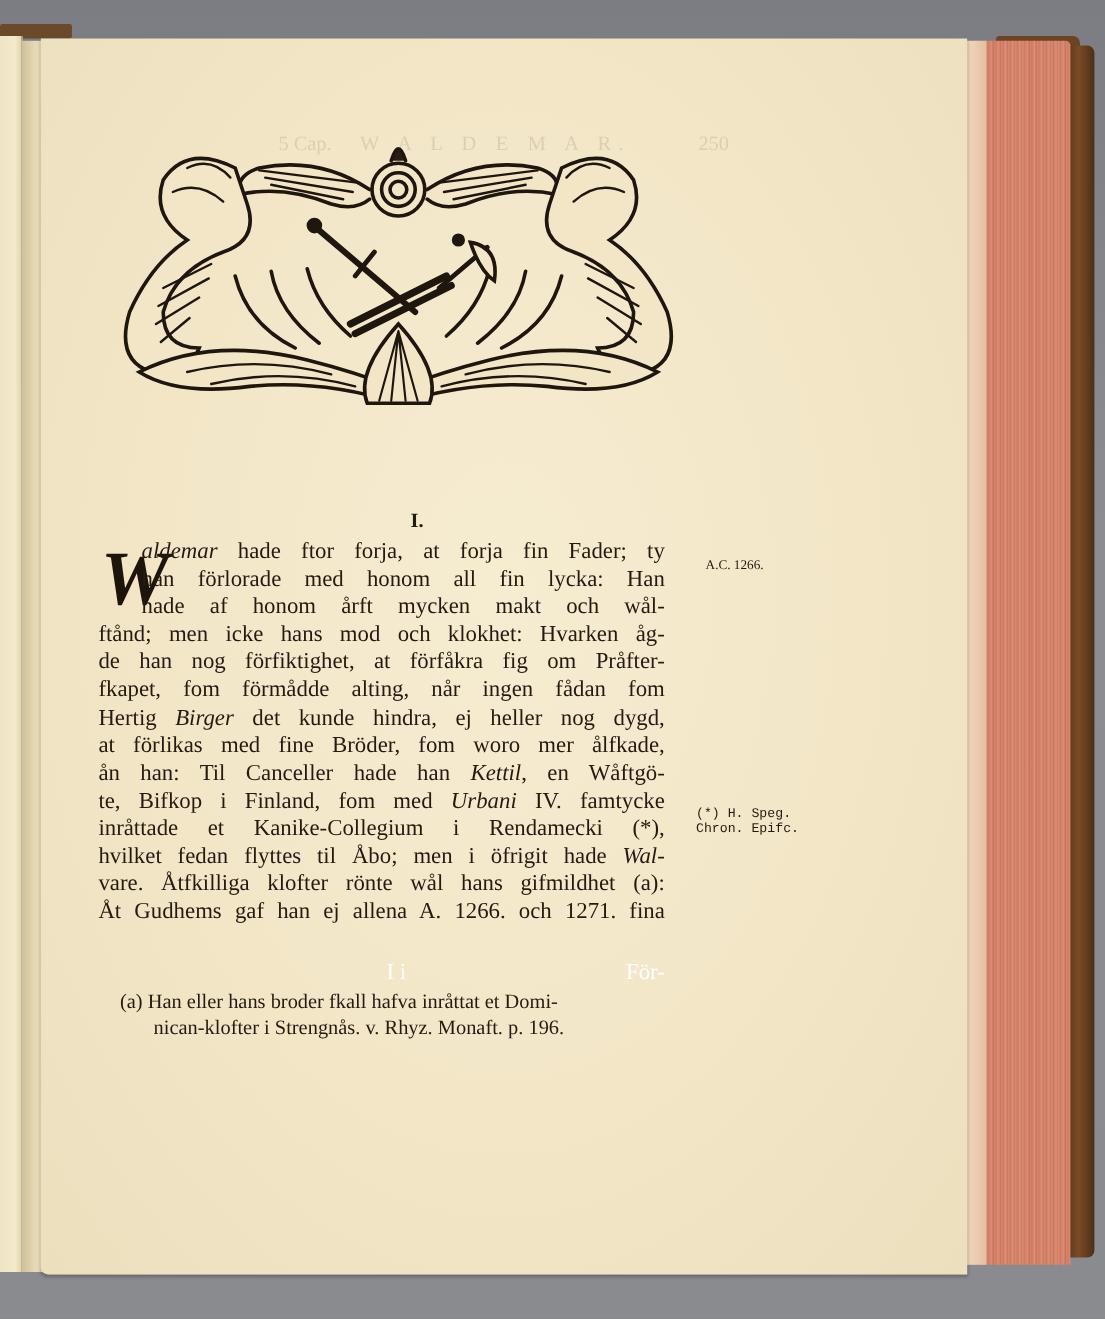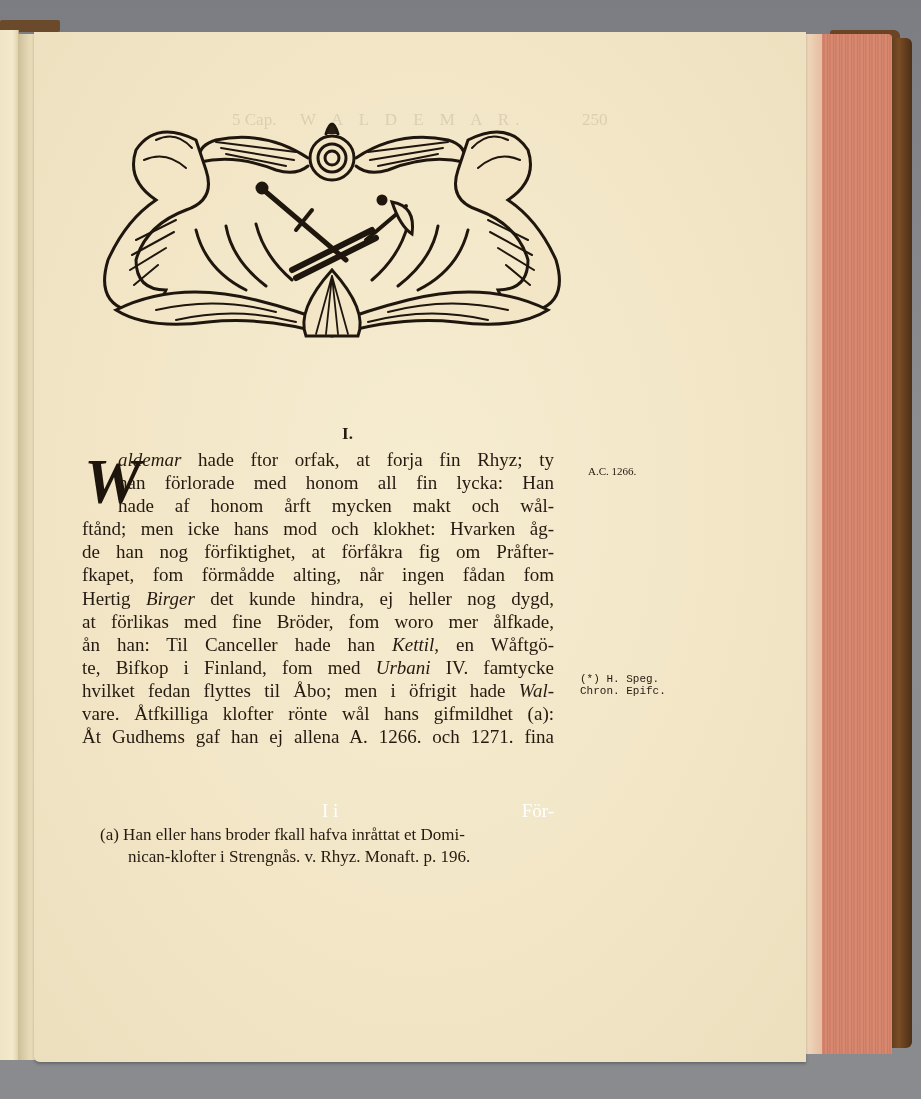--- a/index.html
+++ b/index.html
@@ -179,30 +179,31 @@
 <div class="chapter-title">
   <span class="cap-wrap">8. Cap.</span>
 </div>
 <div class="section-num">
   <span>I.</span>
 </div>
 
 <div class="dropcap">W</div>
 
 <div class="body-text">
-  <span class="line indent"><em>aldemar</em><span> hade ftor orfak, at forja fin Rhyz; ty</span></span>
+  <span class="line indent"><em>aldemar</em><span> hade ftor forja, at forja fin Fader; ty</span></span>
   <span class="line indent">han förlorade med honom all fin lycka: Han</span>
   <span class="line indent">hade af honom årft mycken makt och wål-</span>
   <span class="line">ftånd; men icke hans mod och klokhet: Hvarken åg-</span>
   <span class="line">de han nog förfiktighet, at förfåkra fig om Pråfter-</span>
   <span class="line">fkapet, fom förmådde alting, når ingen fådan fom</span>
   <span class="line"><span>Hertig </span><em>Birger</em><span> det kunde hindra, ej heller nog dygd,</span></span>
   <span class="line">at förlikas med fine Bröder, fom woro mer ålfkade,</span>
   <span class="line"><span>ån han:  Til Canceller hade han </span><em>Kettil</em><span>, en Wåftgö-</span></span>
   <span class="line"><span>te, Bifkop i Finland, fom med </span><em>Urbani</em><span> IV. famtycke</span></span>
+  <span class="line">inråttade et Kanike-Collegium i Rendamecki (*),</span>
   <span class="line"><span>hvilket fedan flyttes til Åbo; men i öfrigit hade </span><em>Wal-</em></span>
   <span class="line">vare.  Åtfkilliga klofter rönte wål hans gifmildhet (a):</span>
   <span class="line">Åt Gudhems gaf han ej allena A. 1266. och 1271. fina</span>
 </div>
 
 <div class="catchword-row">
   <span class="signature">I i</span>
   <span class="catchword">För-</span>
 </div>
 

